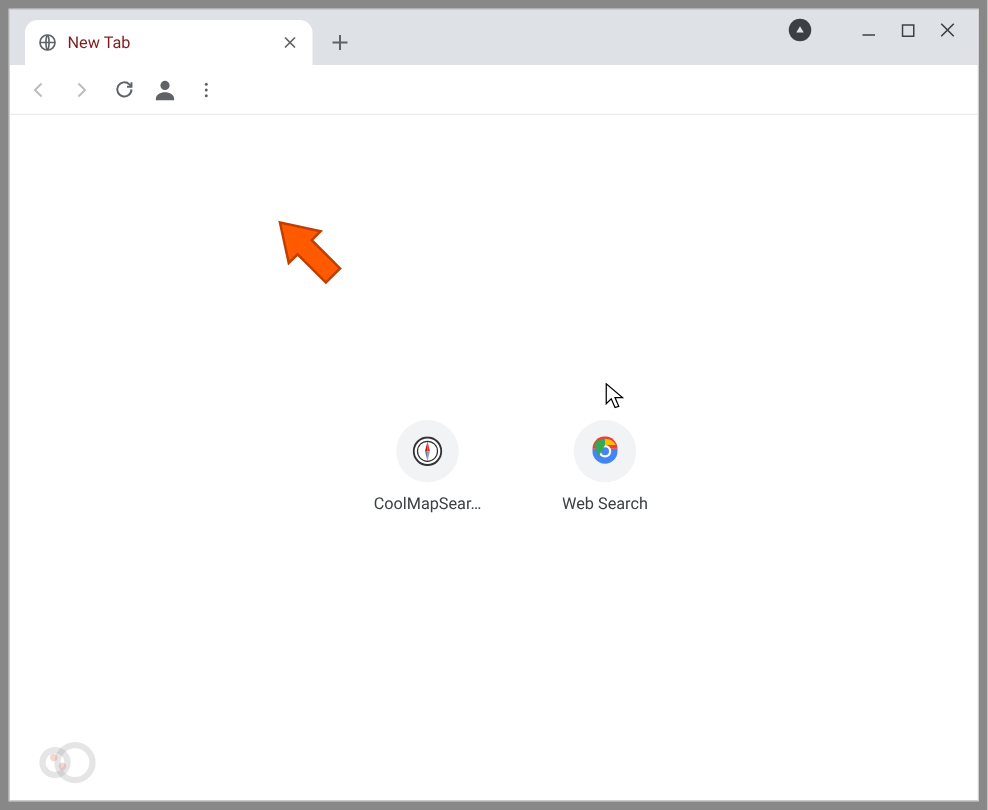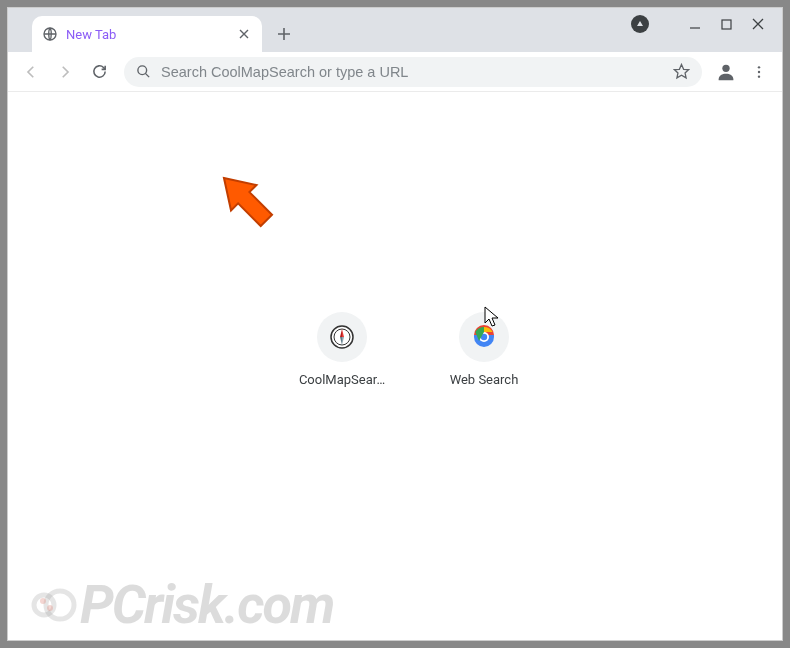--- a/index.html
+++ b/index.html
@@ -21,31 +21,31 @@
   }
   
   .titlebar {
     height: 44px;
     background: #dee1e6;
     display: flex;
     align-items: flex-end;
     position: relative;
   }
   .tab {
-    margin-left: 24px;
+    margin-left: 12px;
     height: 36px;
     width: 230px;
     background: #fff;
     border-radius: 10px 10px 0 0;
     display: flex;
     align-items: center;
     padding: 0 10px;
     gap: 8px;
     font-size: 13px;
-    color: #8b5cf6;
+    color: #7f1d1d;
   }
   .tab .favicon {
     width: 16px; height: 16px;
     display: flex; align-items: center; justify-content: center;
     color: #5f6368;
   }
   .tab .title { flex: 1; }
   .tab .close {
     width: 16px; height: 16px;
     display: flex; align-items: center; justify-content: center;
@@ -108,21 +108,21 @@
   .menu-btn {
     width: 30px; height: 30px; border-radius:50%;
     display:flex; align-items:center; justify-content:center;
     color:#5f6368; cursor:pointer;
   }
   
   .content {
     flex: 1; background: #fff; position: relative;
   }
   .shortcuts {
-    position: absolute; top: 220px; left: 0; right: 0;
+    position: absolute; top: 244px; left: 0; right: 0;
     display: flex; justify-content: center; gap: 30px; margin-left: 36px;
   }
   .shortcut {
     width: 112px;
     display: flex; flex-direction: column; align-items: center;
     cursor: pointer;
   }
   .shortcut .tile {
     width: 50px; height: 50px; border-radius: 50%;
     background: #f1f3f4;
@@ -213,34 +213,20 @@
     <div class="nav-btn disabled">
       <svg width="18" height="18" viewBox="0 0 24 24" fill="none" stroke="currentColor" stroke-width="2.2">
           <path d="M9 5l7 7-7 7"></path>
         </svg>
     </div>
     <div class="nav-btn">
       <svg width="17" height="17" viewBox="0 0 24 24" fill="none" stroke="currentColor" stroke-width="2.2">
           <path d="M20 12a8 8 0 1 1-2.34-5.66L20 9"></path>
           <path d="M20 4v5h-5"></path>
         </svg>
-    </div>
-    <div class="omnibox">
-      <span class="search-ico">
-        <svg width="15" height="15" viewBox="0 0 24 24" fill="none" stroke="currentColor" stroke-width="2.2">
-            <circle cx="10" cy="10" r="7"></circle>
-            <path d="M21 21l-6-6"></path>
-          </svg>
-      </span>
-      <input type="text" placeholder="Search CoolMapSearch or type a URL" style="">
-      <span class="bookmark">
-        <svg width="17" height="17" viewBox="0 0 24 24" fill="none" stroke="currentColor" stroke-width="1.8">
-            <polygon points="12 2 15 9 22 9.3 17 14 18.5 21 12 17.3 5.5 21 7 14 2 9.3 9 9"></polygon>
-          </svg>
-      </span>
     </div>
     <div class="avatar">
       <svg width="22" height="22" viewBox="0 0 24 24" fill="currentColor">
           <circle cx="12" cy="8" r="4"></circle>
           <path d="M4 20c0-4 4-6 8-6s8 2 8 6v1H4v-1z"></path>
         </svg>
     </div>
     <div class="menu-btn">
       <svg width="16" height="16" viewBox="0 0 24 24" fill="currentColor">
           <circle cx="12" cy="5" r="1.8"></circle>
@@ -297,16 +283,15 @@
 
   </div>
 
   <div class="watermark">
     <svg width="52" height="52" viewBox="0 0 52 52">
       <circle cx="18" cy="26" r="10" fill="none" stroke="rgba(60,60,60,0.22)" stroke-width="5"></circle>
       <circle cx="34" cy="26" r="14" fill="none" stroke="rgba(60,60,60,0.22)" stroke-width="5"></circle>
       <circle cx="17" cy="22" r="3" fill="rgba(200,60,40,0.35)"></circle>
       <circle cx="24" cy="29" r="3" fill="rgba(200,60,40,0.35)"></circle>
     </svg>
-    <span>PCrisk.com</span>
   </div>
 
 </div>
 
 </body></html>

